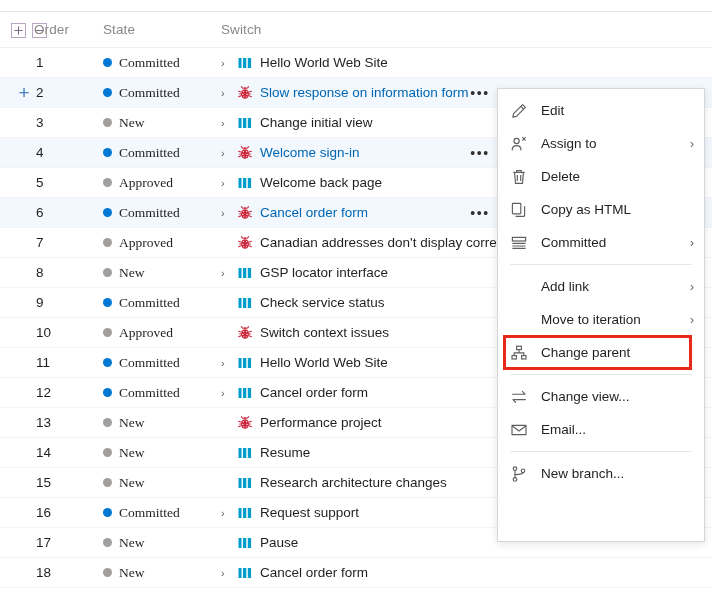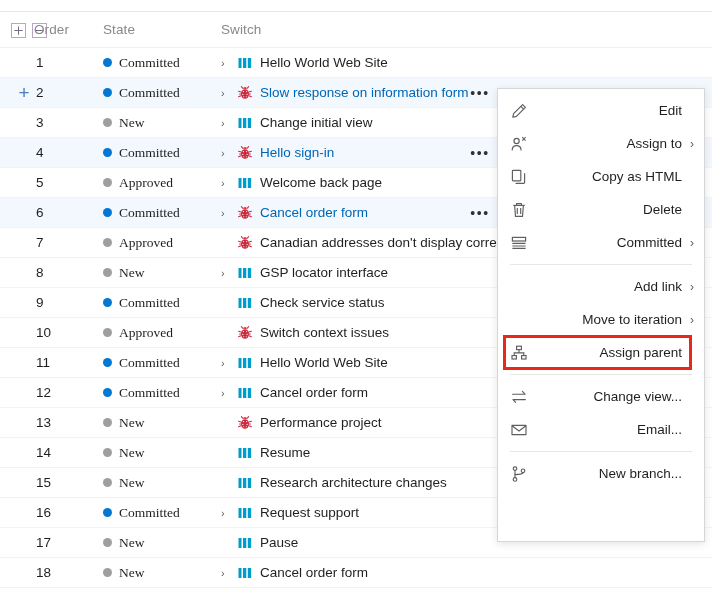--- a/index.html
+++ b/index.html
@@ -71,21 +71,20 @@
     display: flex; align-items: center; justify-content: center;
     color: #323130; letter-spacing: 1.6px; font-size: 14px; cursor: pointer;
   }
 
   
   .menu {
     position: absolute; left: 497px; top: 88px; width: 208px; height: 454px;
     background: #ffffff; border: 1px solid #d6d6d6;
     box-shadow: 0 2px 8px rgba(0,0,0,.11);
     padding: 5px 0;
-    text-align: right;
   }
   .mi {
     position: relative; height: 33px; display: flex; align-items: center;
     padding: 0 10px 0 12px; font-size: 13.5px; color: #201f1e; cursor: pointer;
   }
   .mi .mi-icon { width: 18px; height: 18px; margin-right: 13px; flex: 0 0 auto; display:block; color:#605e5c; }
   .mi .mi-icon.empty { visibility: hidden; }
   .mi .mi-label { flex: 1 1 auto; white-space: nowrap; }
   .mi .sub { color: #605e5c; font-size: 12px; padding-left: 8px; }
   .mi .sub.blank { visibility: hidden; }
@@ -215,21 +214,21 @@
               </g>
               <g fill="#fff">
                 <circle cx="6.4" cy="6.6" r=".62"></circle>
                 <circle cx="9.6" cy="6.6" r=".62"></circle>
                 <circle cx="5.9" cy="9.4" r=".62"></circle>
                 <circle cx="10.1" cy="9.4" r=".62"></circle>
                 <circle cx="6.7" cy="11.8" r=".55"></circle>
                 <circle cx="9.3" cy="11.8" r=".55"></circle>
               </g>
             </svg>
-            <span class="title-txt link">Hello sign-in</span>
+            <span class="title-txt link">Welcome sign-in</span>
           </div>
           <div class="ellipsis">•••</div>
         </div>
         <div class="row">
           <div class="cell c-order">
             <span>5</span>
           </div>
           <div class="cell c-state">
             <span class="dot" style="background:#a19f9d"></span>
             <span class="state-txt">Approved</span>
@@ -545,37 +544,37 @@
               <path d="M2.2 15c0-2.7 2-4.4 4.4-4.4s4.4 1.7 4.4 4.4" stroke-linecap="round"></path>
               <path d="M12.2 2.2l3.4 3.4M15.6 2.2l-3.4 3.4" stroke-width="1.05"></path>
             </g>
           </svg>
           <span class="mi-label">Assign to</span>
           <span class="sub">›</span>
         </div>
         <div class="mi">
           <svg class="mi-icon" viewBox="0 0 18 18">
             <g fill="none" stroke="#605e5c" stroke-width="1.15" stroke-linejoin="round">
-              <rect x="2.4" y="2.4" width="8.4" height="10.4" rx=".7"></rect>
-              <path d="M5.6 15.4h8.2a.8.8 0 0 0 .8-.8V5.2"></path>
-            </g>
-          </svg>
-          <span class="mi-label">Copy as HTML</span>
-          <span class="sub blank">›</span>
-        </div>
-        <div class="mi">
-          <svg class="mi-icon" viewBox="0 0 18 18">
-            <g fill="none" stroke="#605e5c" stroke-width="1.15" stroke-linejoin="round">
               <path d="M3.2 4.4h11.6"></path>
               <path d="M6.6 4.4V2.6h4.8v1.8"></path>
               <path d="M4.6 4.4l.9 11h7l.9-11"></path>
               <path d="M7.3 7v6M10.7 7v6"></path>
             </g>
           </svg>
           <span class="mi-label">Delete</span>
+          <span class="sub blank">›</span>
+        </div>
+        <div class="mi">
+          <svg class="mi-icon" viewBox="0 0 18 18">
+            <g fill="none" stroke="#605e5c" stroke-width="1.15" stroke-linejoin="round">
+              <rect x="2.4" y="2.4" width="8.4" height="10.4" rx=".7"></rect>
+              <path d="M5.6 15.4h8.2a.8.8 0 0 0 .8-.8V5.2"></path>
+            </g>
+          </svg>
+          <span class="mi-label">Copy as HTML</span>
           <span class="sub blank">›</span>
         </div>
         <div class="mi">
           <svg class="mi-icon" viewBox="0 0 18 18">
             <g fill="none" stroke="#605e5c" stroke-width="1.2">
               <rect x="2.4" y="3.4" width="13.2" height="3.6"></rect>
               <path d="M2.4 9.4h13.2M2.4 12h13.2M2.4 14.4h13.2"></path>
             </g>
           </svg>
           <span class="mi-label">Committed</span>
@@ -594,21 +593,21 @@
         </div>
         <div class="mi boxed">
           <svg class="mi-icon" viewBox="0 0 18 18">
             <g fill="none" stroke="#605e5c" stroke-width="1.15">
               <rect x="6.6" y="2.2" width="4.8" height="3.4"></rect>
               <rect x="2" y="11.6" width="4.4" height="3.4"></rect>
               <rect x="11.6" y="11.6" width="4.4" height="3.4"></rect>
               <path d="M9 5.6v3.2M4.2 11.6V8.8h9.6v2.8M4.2 8.8h9.6"></path>
             </g>
           </svg>
-          <span class="mi-label">Assign parent</span>
+          <span class="mi-label">Change parent</span>
           <span class="sub blank">›</span>
         </div>
         <div class="msep"></div>
         <div class="mi">
           <svg class="mi-icon" viewBox="0 0 18 18">
             <g fill="none" stroke="#605e5c" stroke-width="1.15" stroke-linecap="round" stroke-linejoin="round">
               <path d="M2.6 6.2h12.4M12.4 3.4l2.6 2.8"></path>
               <path d="M15.4 11.6H3M5.6 14.4L3 11.6"></path>
             </g>
           </svg>

